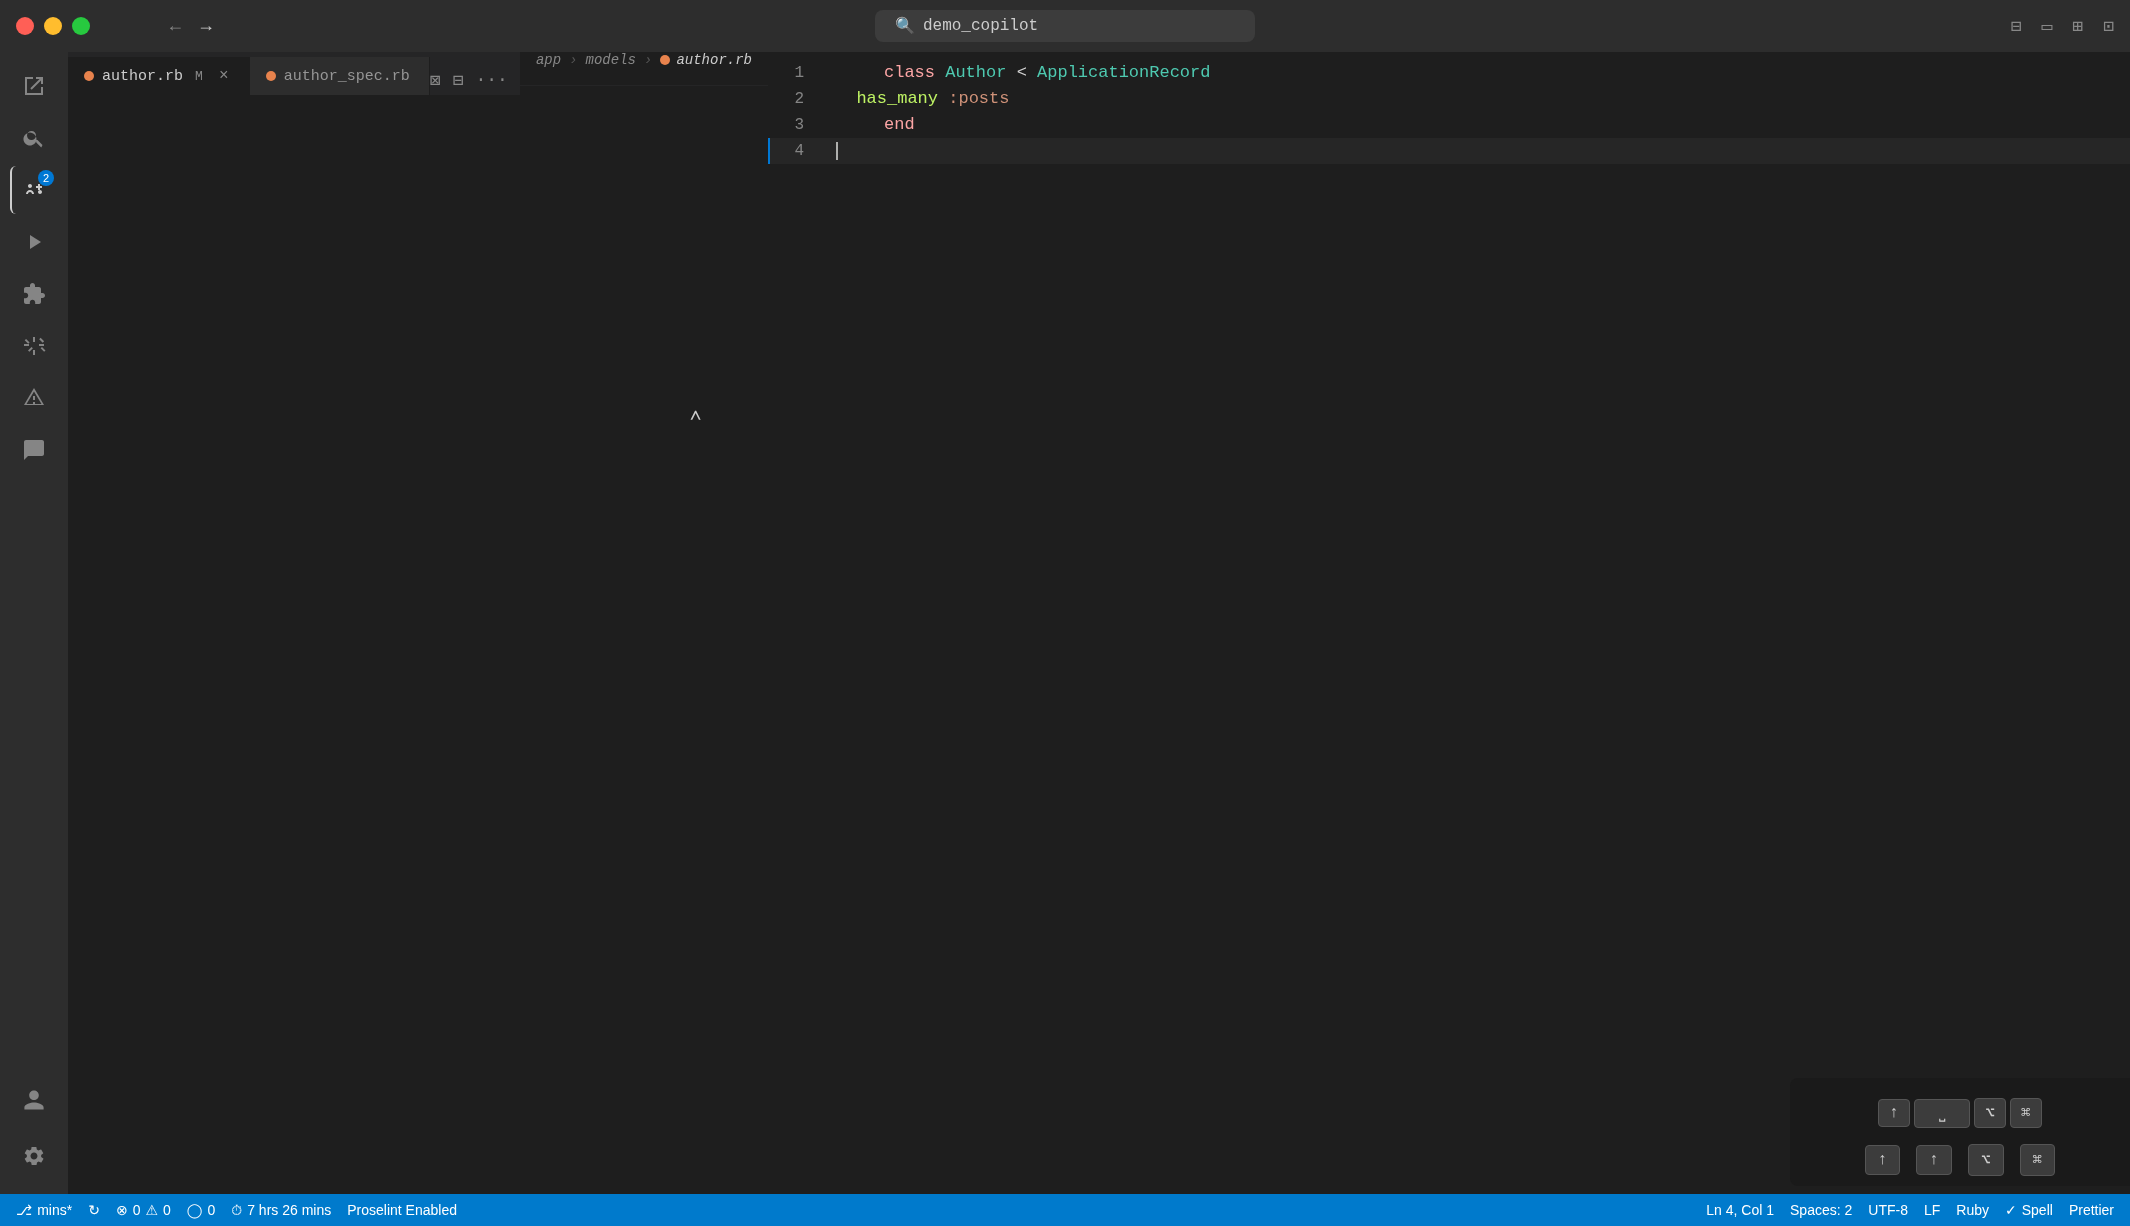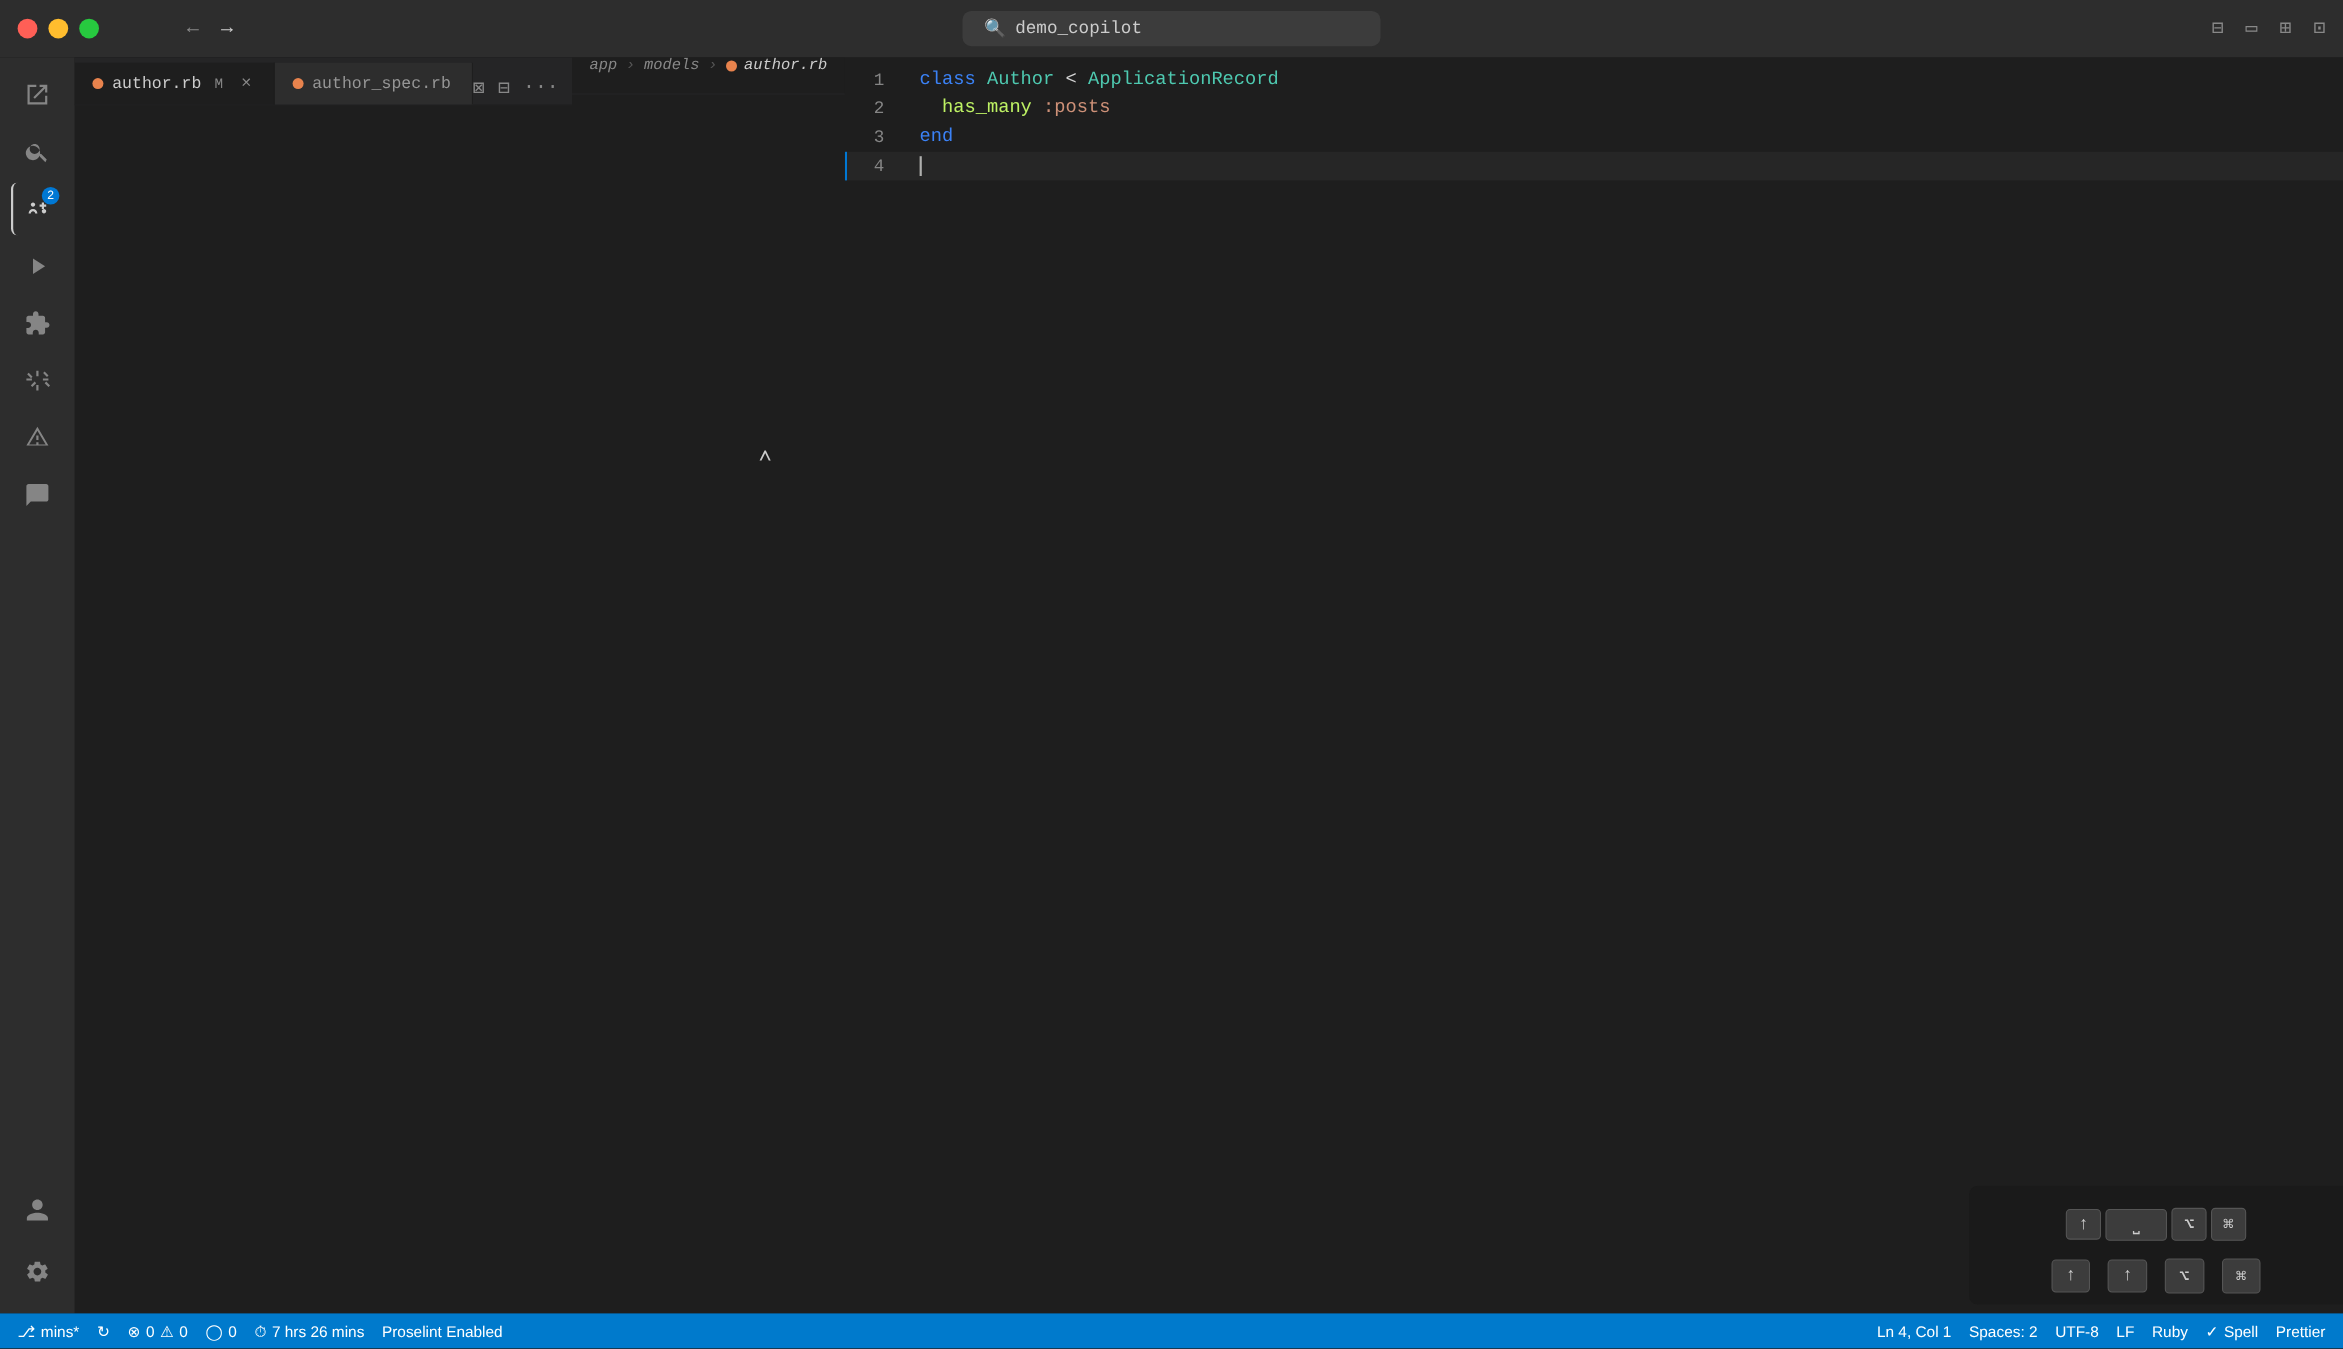--- a/index.html
+++ b/index.html
@@ -258,21 +258,21 @@
     
     .code-line.active-line {
       background: rgba(255,255,255,0.04);
     }
     
     .code-line.active-line .line-number {
       border-left: 2px solid #0078d4;
     }
 
     
-    .kw { color: #3b82f6; } 
+    .kw { color: #fca5a5; margin-left: 48px; } 
     .class-name { color: #4ec9b0; } 
     .op { color: #d4d4d4; } 
     .parent-class { color: #4ec9b0; } 
     .method { color: #bef264; } 
     .symbol { color: #ce9178; } 
 
     
     .cursor {
       display: inline-block;
       width: 2px;

